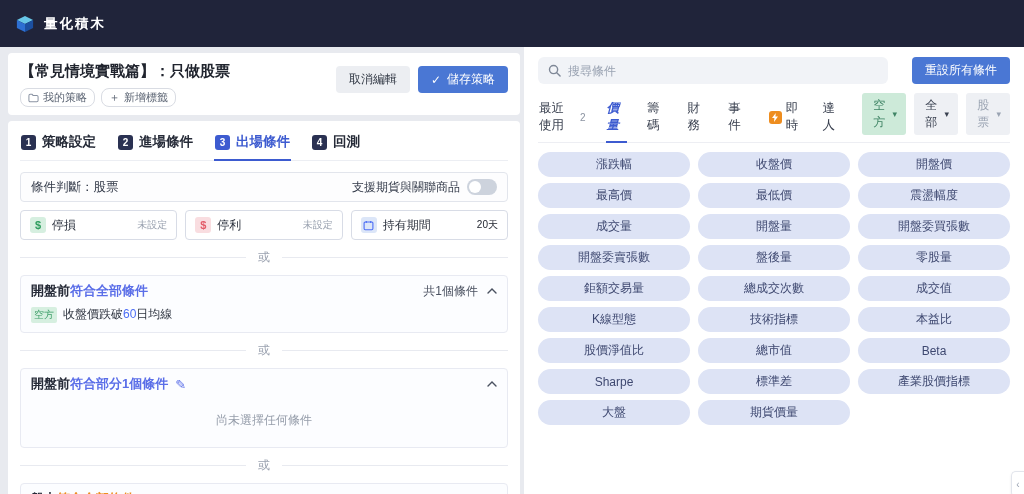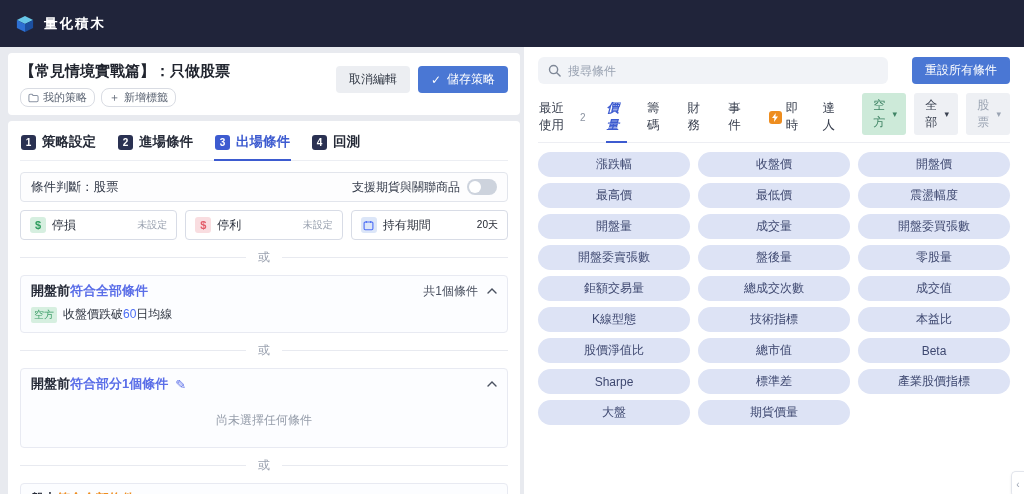--- a/index.html
+++ b/index.html
@@ -328,22 +328,22 @@
         </div>
     </div>
 
     <div class="grid">
         <div class="grid-item">漲跌幅</div>
         <div class="grid-item">收盤價</div>
         <div class="grid-item">開盤價</div>
         <div class="grid-item">最高價</div>
         <div class="grid-item">最低價</div>
         <div class="grid-item">震盪幅度</div>
+        <div class="grid-item">成交量</div>
         <div class="grid-item">開盤量</div>
-        <div class="grid-item">成交量</div>
         <div class="grid-item">開盤委買張數</div>
         <div class="grid-item">開盤委賣張數</div>
         <div class="grid-item">盤後量</div>
         <div class="grid-item">零股量</div>
         <div class="grid-item">鉅額交易量</div>
         <div class="grid-item">總成交次數</div>
         <div class="grid-item">成交值</div>
         <div class="grid-item">K線型態</div>
         <div class="grid-item">技術指標</div>
         <div class="grid-item">本益比</div>

